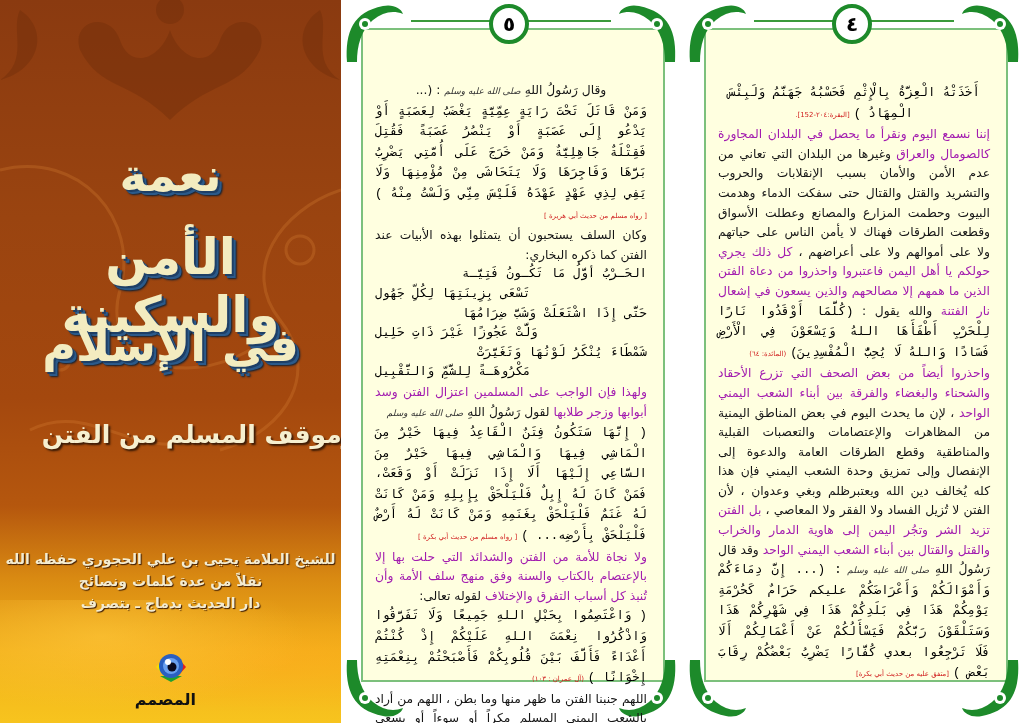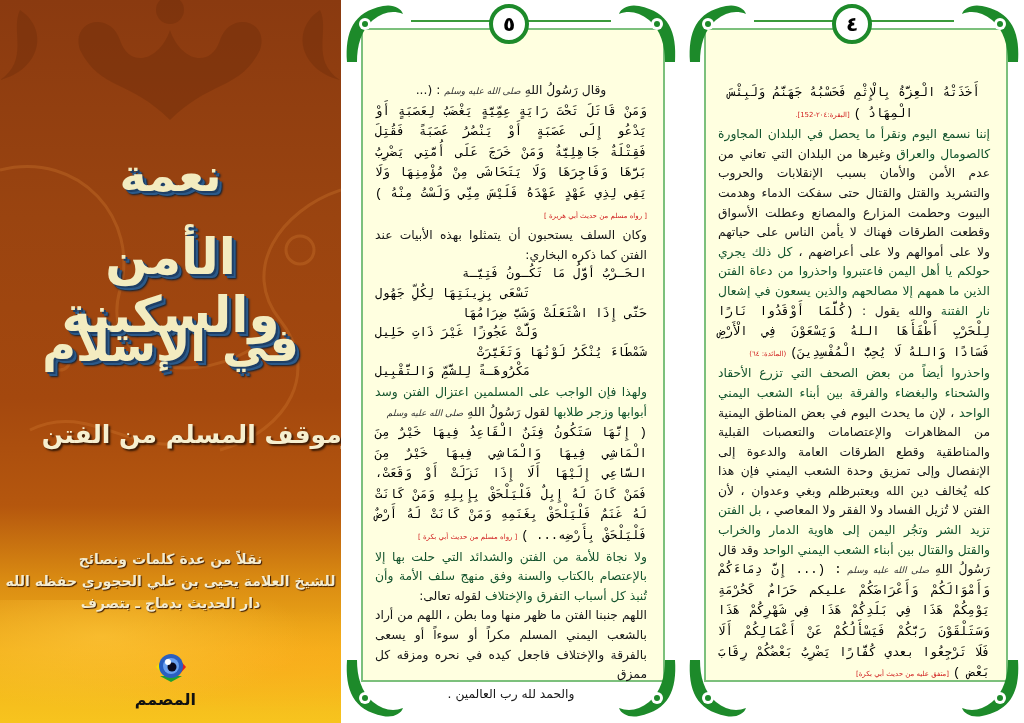--- a/index.html
+++ b/index.html
@@ -34,21 +34,21 @@
   .frame { position:absolute; left:20px; top:28px; width:300px; height:650px; background:#ffffe0;
     border:2px solid #7cc07c; }
   .corner { position:absolute; width:62px; height:62px; }
   .pnum { position:absolute; left:148px; top:4px; width:40px; height:40px; border-radius:50%;
     background:#ffffff; border:4px solid #1d8a2a; box-sizing:border-box; text-align:center;
     font-weight:bold; font-size:20px; line-height:32px; color:#000; }
   .topline { position:absolute; top:20px; height:2px; background:#3a9a3a; }
   .text { position:absolute; left:34px; top:38px; width:272px; direction:rtl; text-align:justify;
     font-family:"DejaVu Sans", sans-serif; font-size:12.3px; line-height:19.6px;margin-top:43px; }
   .red { color:#000000;font-family:Liberation Mono, monospace; }
-  .blue { color:#14532d; }
+  .blue { color:#a21caf; }
   .blk { color:#161616; }
   .cite { font-size:7px; color:#d01e1e; }
   .verse { text-align:center; }
   .sallallah { font-size:9px; font-style:italic; color:#333; }
   .center { text-align:center; }
 </style>
 </head>
 <body>
 
 <div class="cover">
@@ -69,22 +69,22 @@
       <circle cx="300" cy="120" r="14"></circle>
     </g>
   </svg>
   <div class="clouds"></div>
 
   <div class="title-line t1">نعمة</div>
   <div class="title-line t2">الأمن والسكينة</div>
   <div class="title-line t3">في الإسلام</div>
   <div class="subtitle">وموقف المسلم من الفتن</div>
   <div class="credits">
+    <div>للشيخ العلامة يحيى بن علي الحجوري حفظه الله</div>
     <div>نقلاً من عدة كلمات ونصائح</div>
-    <div>للشيخ العلامة يحيى بن علي الحجوري حفظه الله</div>
     <div>دار الحديث بدماج ـ بتصرف</div>
   </div>
   <div class="logo">
     <svg class="logo-eye" viewBox="0 0 34 30">
       <polygon points="2,15 10,6 10,24" fill="#f2e000"></polygon>
       <polygon points="32,15 24,6 24,24" fill="#e02020"></polygon>
       <polygon points="6,24 28,24 17,30" fill="#20a030"></polygon>
       <circle cx="17" cy="14" r="12" fill="#2a5fc0"></circle>
       <circle cx="17" cy="14" r="8" fill="#6aa0f0"></circle>
       <circle cx="18" cy="15" r="4.5" fill="#0a0a20"></circle>
@@ -145,20 +145,24 @@
       <span class="sallallah">صلى الله عليه وسلم</span>
     </div>
     <div>
       <span class="red">( إِنَّهَا سَتَكُونُ فِتَنٌ الْقَاعِدُ فِيهَا خَيْرٌ مِنَ الْمَاشِي فِيهَا وَالْمَاشِي فِيهَا خَيْرٌ مِنَ السَّاعِي إِلَيْهَا أَلَا إِذَا نَزَلَتْ أَوْ وَقَعَتْ، فَمَنْ كَانَ لَهُ إِبِلٌ فَلْيَلْحَقْ بِإِبِلِهِ وَمَنْ كَانَتْ لَهُ غَنَمٌ فَلْيَلْحَقْ بِغَنَمِهِ وَمَنْ كَانَتْ لَهُ أَرْضٌ فَلْيَلْحَقْ بِأَرْضِه... )</span>
       <span class="cite">[ رواه مسلم من حديث أبي بكرة ]</span>
     </div>
     <div>
       <span class="blue">ولا نجاة للأمة من الفتن والشدائد التي حلت بها إلا بالإعتصام بالكتاب والسنة وفق منهج سلف الأمة وأن تُنبذ كل أسباب التفرق والإختلاف</span>
       <span class="blk">لقوله تعالى:</span>
     </div>
+    <div>
+      <span class="red">( وَاعْتَصِمُوا بِحَبْلِ اللهِ جَمِيعًا وَلَا تَفَرَّقُوا وَاذْكُرُوا نِعْمَتَ اللهِ عَلَيْكُمْ إِذْ كُنْتُمْ أَعْدَاءً فَأَلَّفَ بَيْنَ قُلُوبِكُمْ فَأَصْبَحْتُمْ بِنِعْمَتِهِ إِخْوَانًا )</span>
+      <span class="cite">(آل عمران : ١٠٣)</span>
+    </div>
     <div class="blk">اللهم جنبنا الفتن ما ظهر منها وما بطن ، اللهم من أراد بالشعب اليمني المسلم مكراً أو سوءاً أو يسعى بالفرقة والإختلاف فاجعل كيده في نحره ومزقه كل ممزق</div>
     <div class="blk center">والحمد لله رب العالمين .</div>
   </div>
 </div>
 
 <div class="page p4">
   <div class="frame"></div>
   <div class="topline" style="left:70px;width:200px;"></div>
 
   <svg class="corner" style="left:2px;top:2px;" viewBox="0 0 62 62">

